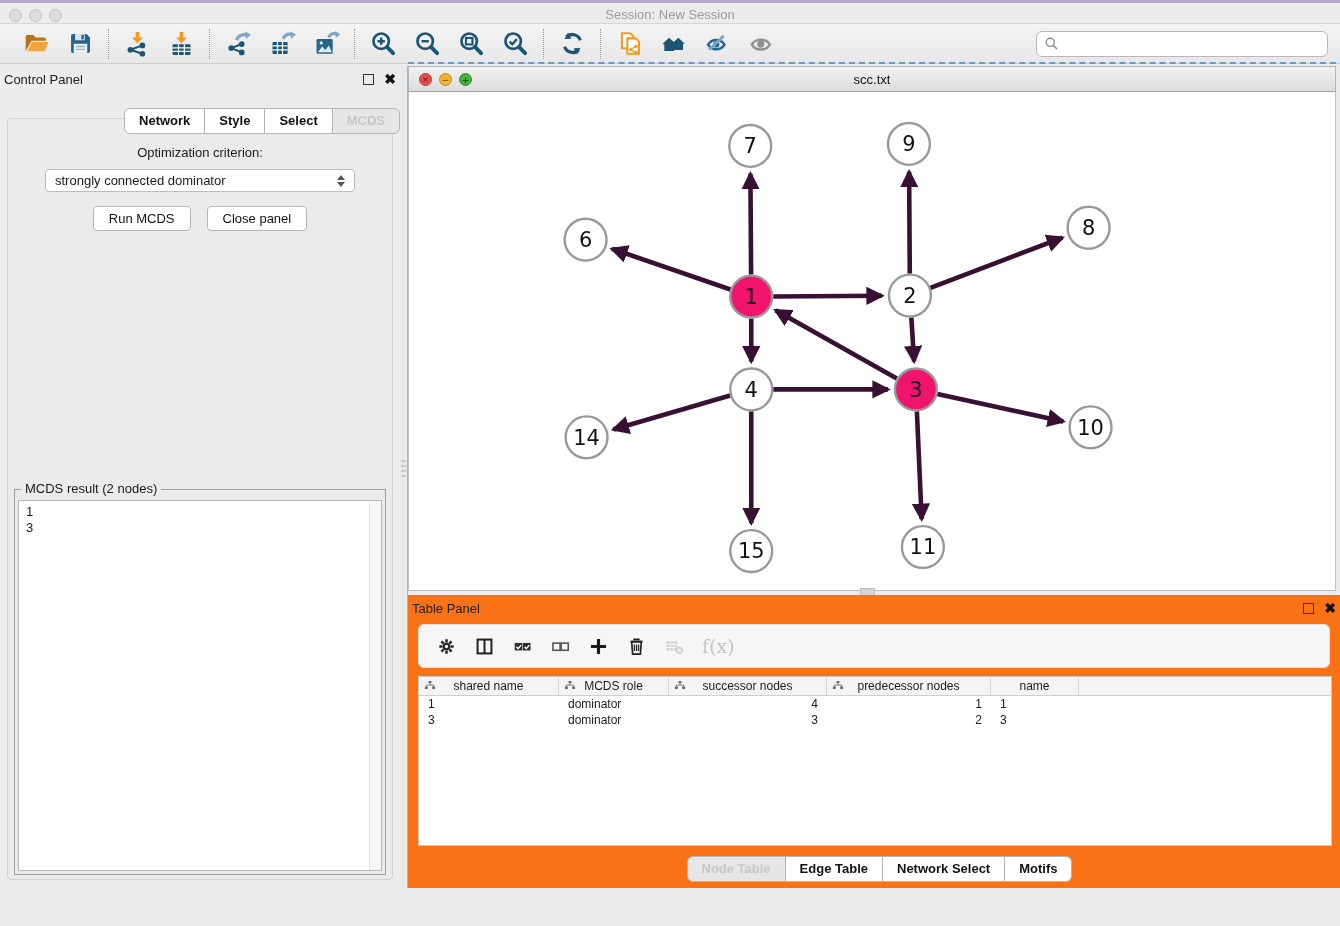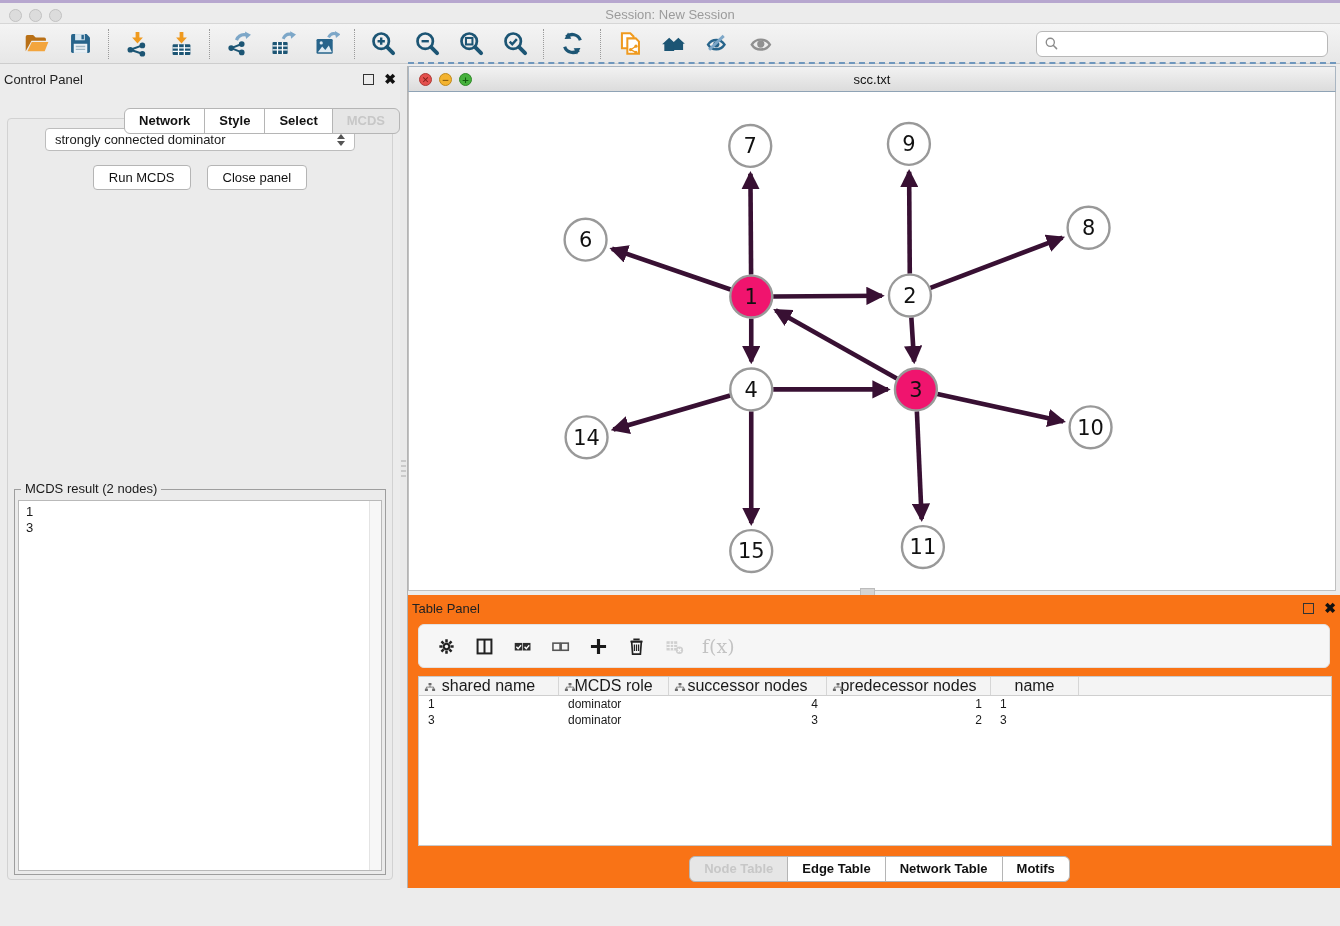--- a/index.html
+++ b/index.html
@@ -82,21 +82,21 @@
   
   .table-panel { position:absolute; left:408px; top:595px; width:932px; height:293px; background:#f97316; }
   .tp-toolbar { position:absolute; top:29px; left:10px; right:10px; height:44px; background:#f6f6f6;
                 border:1px solid #e2e2e2; border-radius:6px; display:flex; align-items:center; gap:17px; padding-left:17px; }
   .tp-btn { display:flex; align-items:center; justify-content:center; }
   .tp-btn svg { width:21px; height:21px; }
   .tp-btn.disabled { opacity:.42; filter:grayscale(1); }
   .fx { font-family:"DejaVu Serif", serif; font-size:19px; color:#7e7e7e; }
   .tp-table { position:absolute; top:81px; left:10px; right:8px; height:170px; background:#fff; border:1px solid #c9c9c9; }
   .thead { display:flex; height:19px; background:#f4f4f4; border-bottom:1px solid #cfcfcf; }
-  .th { position:relative; display:flex; align-items:center; justify-content:center; font-size:16px; color:#1a1a1a;
+  .th { position:relative; display:flex; align-items:center; justify-content:center; font-size:12px; color:#1a1a1a;
         border-right:1px solid #d6d6d6; }
   .th .col-icon { position:absolute; left:5px; top:3px; }
   .tr { display:flex; height:16px; align-items:center; font-size:12px; }
   .td { padding:0 9px; overflow:hidden; white-space:nowrap; }
   .tp-tabs { position:absolute; bottom:6px; left:12px; right:0; display:flex; justify-content:center; }
 
   
   .status-bar { position:absolute; left:0; right:0; bottom:0; height:33px; background:#ececec;
                 border-top:1px solid #cdcdcd; display:flex; align-items:center; padding:0 12px; }
   .list-btn { width:27px; height:24px; background:#fff; border:1px solid #bdbdbd; border-radius:3px;
@@ -285,20 +285,21 @@
         <span class="close-icon">✖</span>
       </span>
     </div>
     <div class="cp-tabs" id="cp-tabs">
         <span class="tab first">Network</span>
         <span class="tab">Style</span>
         <span class="tab">Select</span>
         <span class="tab last selected">MCDS</span>
       </div>
     <div class="cp-body">
+      <div class="opt-label">Optimization criterion:</div>
       <div class="criterion-select">
         <span>strongly connected dominator</span>
         <span class="stepper">
             <i class="up"></i>
             <i class="dn"></i>
           </span>
       </div>
       <div class="cp-buttons">
         <button class="btn">Run MCDS</button>
         <button class="btn">Close panel</button>
@@ -500,19 +501,19 @@
             <div class="td" style="width: 110px; text-align: left;">dominator</div>
             <div class="td" style="width: 158px; text-align: right;">3</div>
             <div class="td" style="width: 164px; text-align: right;">2</div>
             <div class="td" style="width: 88px; text-align: left;">3</div>
           </div>
         </div>
     </div>
     <div class="tp-tabs" id="tp-tabs">
         <span class="tab first selected">Node Table</span>
         <span class="tab">Edge Table</span>
-        <span class="tab">Network Table</span>
+        <span class="tab">Network Select</span>
         <span class="tab last">Motifs</span>
       </div>
   </div>
 
 
 </div>
 
 </body></html>

